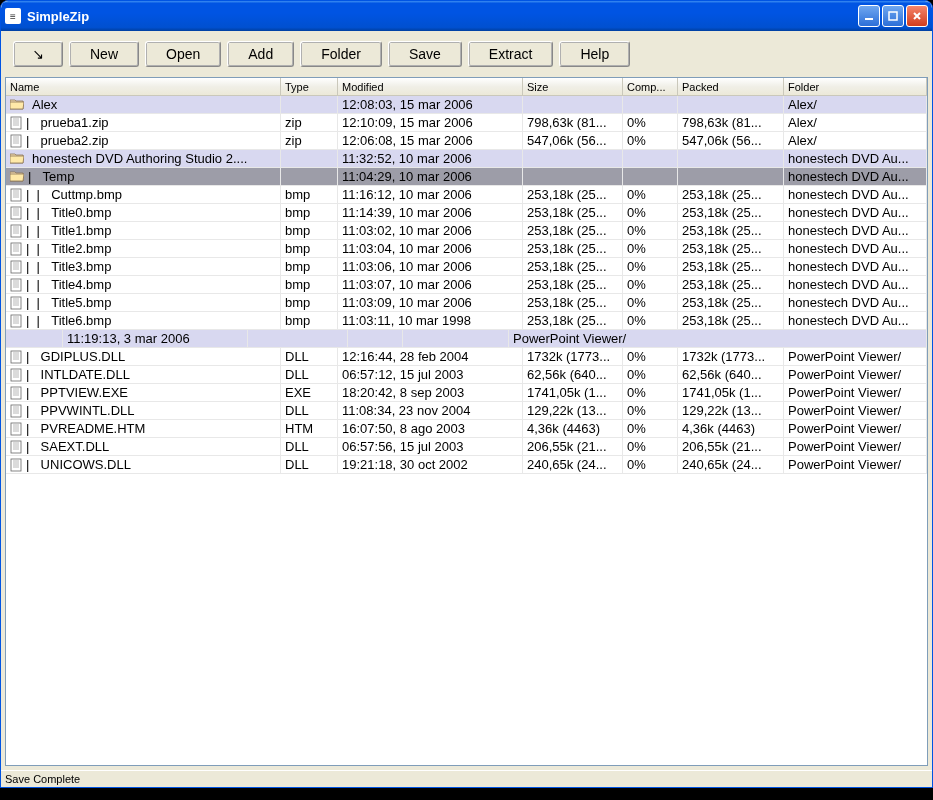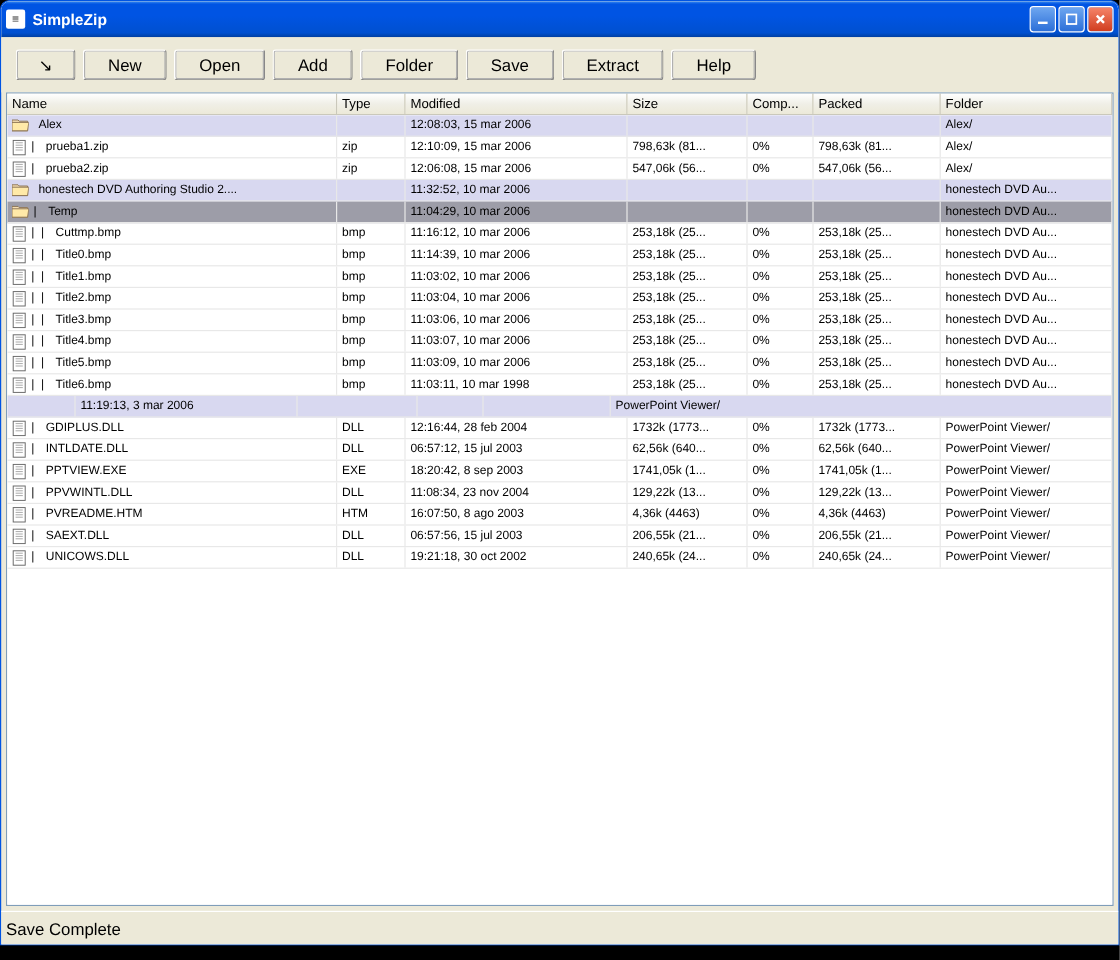--- a/index.html
+++ b/index.html
@@ -19,31 +19,31 @@
 .header-row { display: flex; background: #ece9d8; border-bottom: 1px solid #cac8bb; height: 18px; flex-shrink: 0; }
 .header-cell { border-right: 1px solid #cac8bb; padding: 1px 4px; font-size: 11px; display: flex; align-items: center; overflow: hidden; white-space: nowrap; cursor: pointer; background: linear-gradient(to bottom, #fff 0%, #f0efe7 50%, #ece9d8 100%); }
 .col-name { width: 275px; }
 .col-type { width: 57px; }
 .col-modified { width: 185px; }
 .col-size { width: 100px; }
 .col-comp { width: 55px; }
 .col-packed { width: 106px; }
 .col-folder { flex: 1; }
 .rows { flex: 1; overflow-y: auto; overflow-x: hidden; background: #fff; }
-.row { display: flex; height: 18px; border-bottom: 1px solid #e8e8e8; font-size: 10px; cursor: pointer; }
+.row { display: flex; height: 18px; border-bottom: 1px solid #e8e8e8; font-size: 13px; cursor: pointer; }
 .row.folder { background: #d8d8f0; }
 .row.selected { background: #9d9da8; color: #000; }
 .cell { border-right: 1px solid #e8e8e8; padding: 1px 4px; display: flex; align-items: center; overflow: hidden; white-space: nowrap; text-overflow: ellipsis; }
 .cell.name { gap: 4px; }
 .icon-folder { width: 14px; height: 11px; flex-shrink: 0; }
 .icon-folder svg { display: block; }
 .icon-file { width: 12px; height: 14px; flex-shrink: 0; }
 .icon-file svg { display: block; }
 .indent { display: inline-block; }
-.statusbar { height: 28px; padding: 1px 4px; font-size: 14px; background: #ece9d8; display: flex; align-items: center; border-top: 1px solid #fff; flex-shrink: 0; }
+.statusbar { height: 17px; padding: 1px 4px; font-size: 11px; background: #ece9d8; display: flex; align-items: center; border-top: 1px solid #fff; flex-shrink: 0; }
 .blackbar { height: 12px; background: #000; }
 </style>
 </head>
 <body>
 
 <div class="window">
   <div class="titlebar">
     <span class="titlebar-icon">≡</span>
     <span class="titlebar-text">SimpleZip</span>
     <div class="win-btns">

